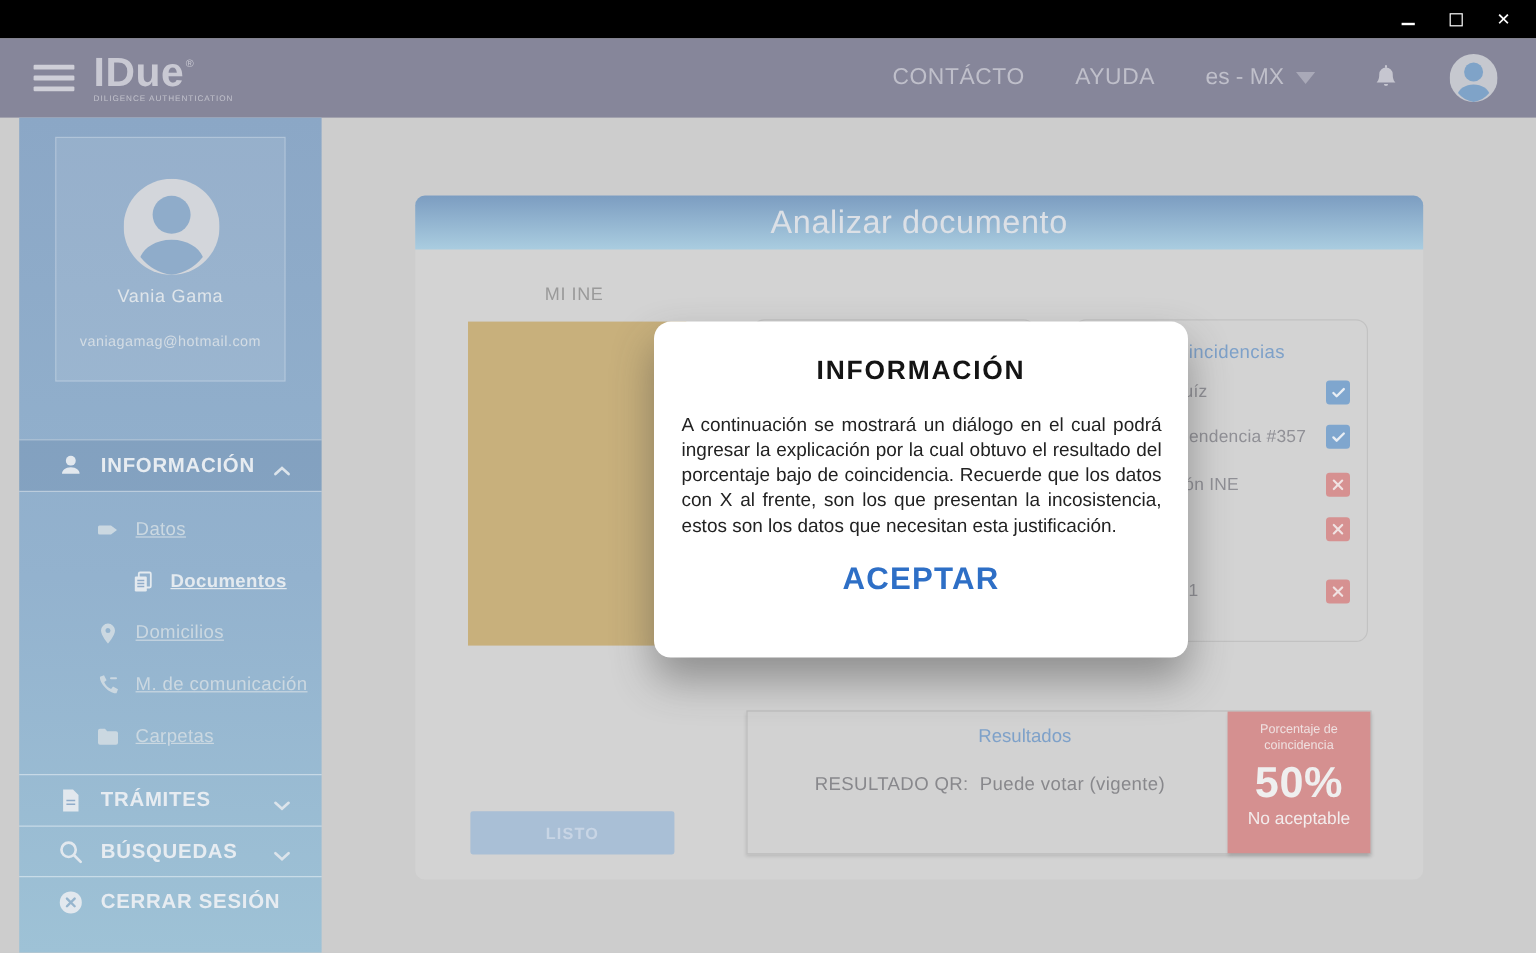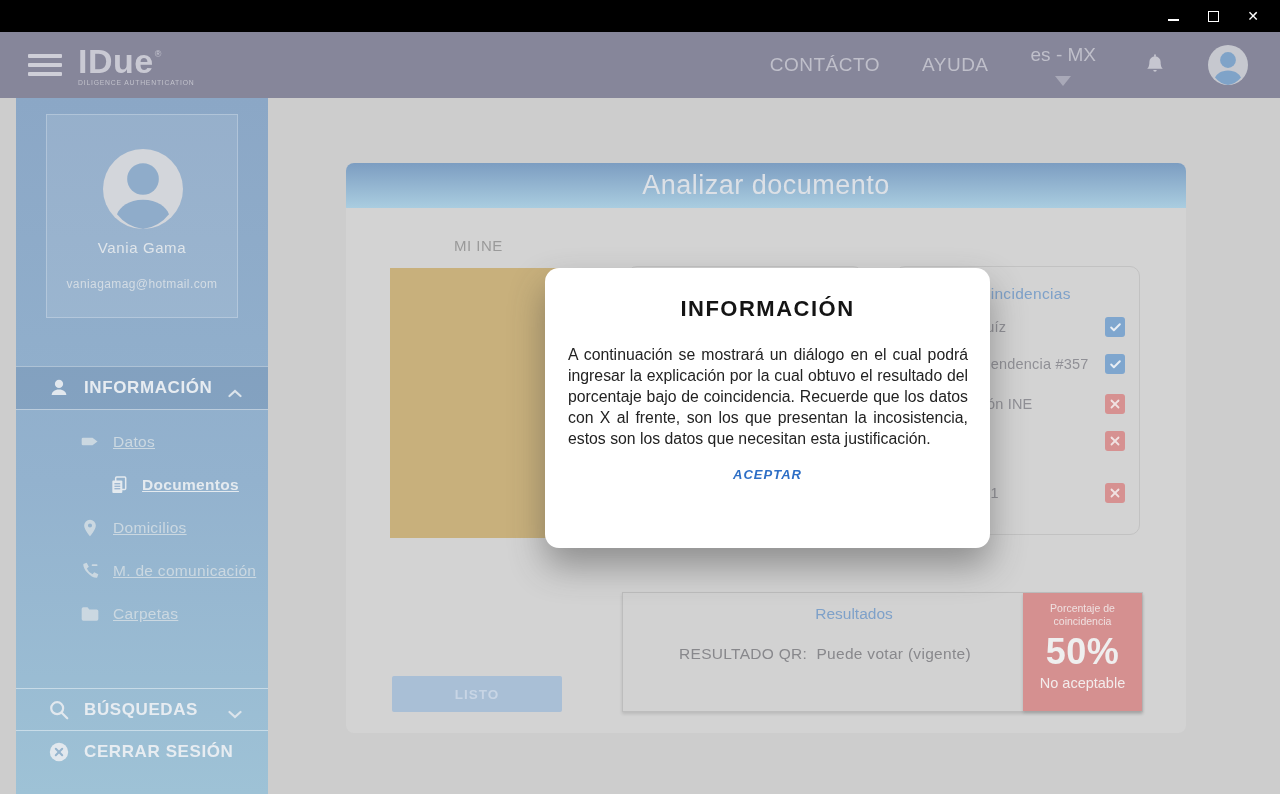--- a/index.html
+++ b/index.html
@@ -16,21 +16,21 @@
   
   .appheader { position:absolute; left:0; top:32px; width:1280px; height:66px; background:#86869A; display:flex; align-items:center; }
   .hamburger { margin-left:28px; width:34px; display:flex; flex-direction:column; gap:5px; cursor:pointer; }
   .hamburger div { height:4px; background:#CFCFD8; border-radius:1px; }
   .logo { margin-left:16px; color:#C9C9D3; line-height:1; }
   .logo .brand { font-size:34px; font-weight:bold; letter-spacing:0.5px; position:relative; }
   .logo .reg { font-size:9px; position:relative; top:-16px; left:1px; }
   .logo .sub { font-size:6.8px; letter-spacing:0.8px; margin-top:2px; color:#C2C2CC; }
   .headnav { position:absolute; right:184px; top:0; height:66px; display:flex; align-items:center; gap:42px; }
   .headnav .navlink { color:#BFBFCA; font-size:19px; letter-spacing:0.5px; cursor:pointer; }
-  .lang { display:flex; align-items:center; gap:10px; color:#BFBFCA; font-size:19px; cursor:pointer;flex-direction:column; }
+  .lang { display:flex; align-items:center; gap:10px; color:#BFBFCA; font-size:19px; cursor:pointer; }
   .lang-caret { width:0; height:0; border-left:8px solid transparent; border-right:8px solid transparent; border-top:10px solid #A9A9B8; }
   .bell { position:absolute; right:112px; top:20px; width:26px; height:26px; color:#C6C6D0; cursor:pointer; }
   .avatar-header { position:absolute; right:32px; top:13px; width:40px; height:40px; cursor:pointer; }
 
   
   .sidebar { position:absolute; left:16px; top:98px; width:252px; height:696px; background:linear-gradient(180deg,#8BA7C6 0%, #93B2CE 55%, #9EC2D6 100%); color:#CDD9E2; }
   .usercard { position:absolute; left:30px; top:16px; width:192px; height:204px; background:rgba(255,255,255,0.10); border:1px solid rgba(255,255,255,0.25); }
   .usercard .bigavatar { position:absolute; left:56px; top:34px; width:80px; height:80px; }
   .usercard .uname { position:absolute; top:124px; width:100%; text-align:center; font-size:15px; letter-spacing:0.6px; color:#DFE5EA; }
   .usercard .uemail { position:absolute; top:162px; width:100%; text-align:center; font-size:12px; letter-spacing:0.4px; color:#D3DCE4; }
@@ -74,21 +74,21 @@
   .qr-line { position:absolute; left:30px; top:52px; font-size:15.5px; color:#88888C; letter-spacing:0.3px;margin-left:26px; }
   .redbox { position:absolute; right:0; top:0; width:119px; height:118px; background:#D59090; color:#F2E7E7; text-align:center; box-shadow:0 2px 3px rgba(0,0,0,0.15); }
   .redbox .plabel { font-size:10.5px; line-height:1.25; padding-top:9px; color:#EFE0E0; }
   .redbox .pvalue { font-size:36px; font-weight:bold; color:#EFEFEF; margin-top:3px; letter-spacing:0.5px; }
   .redbox .pstatus { font-size:14.5px; margin-top:2px; color:#F3ECEC; }
 
   
   .modal { position:absolute; left:545px; top:268px; width:445px; height:280px; background:#FFFFFF; border-radius:14px; box-shadow:0 18px 35px rgba(60,60,60,0.45); z-index:10; }
   .modal-title { margin-top:28px; text-align:center; font-size:22px; font-weight:bold; color:#141414; letter-spacing:1.5px; }
   .modal-body { margin:22px 22px 0 23px; font-size:15.8px; line-height:1.33; color:#222; text-align:justify; }
-  .modal-accept { display:block; margin:18px auto 0; background:none; border:none; color:#2E6FC6; font-size:13px; font-weight:bold; letter-spacing:1px; cursor:pointer; font-family:inherit;font-style:italic; }
+  .modal-accept { display:block; margin:18px auto 0; background:none; border:none; color:#2E6FC6; font-size:26px; font-weight:bold; letter-spacing:1px; cursor:pointer; font-family:inherit; }
 </style>
 </head>
 <body>
 
 <div class="titlebar">
   <div class="winbtn">
       <div class="min-bar"></div>
     </div>
   <div class="winbtn">
       <div class="max-box"></div>
@@ -204,20 +204,37 @@
     <div class="subitem">
       <span class="sic">
         <svg viewBox="0 0 24 24" fill="currentColor">
             <path d="M2 6a2 2 0 0 1 2-2h5l2.2 2.5H20a2 2 0 0 1 2 2V18a2 2 0 0 1-2 2H4a2 2 0 0 1-2-2z"></path>
           </svg>
       </span>
       <span class="slabel">Carpetas</span>
     </div>
   </div>
 
+  <div class="navrow row-tramites">
+    <span class="ric">
+      <svg viewBox="0 0 24 24" fill="currentColor">
+          <path d="M5 2h9l5 5v15H5z"></path>
+          <g stroke="#8FACCA" stroke-width="1.4">
+            <line x1="8" y1="12" x2="16" y2="12"></line>
+            <line x1="8" y1="15.5" x2="16" y2="15.5"></line>
+          </g>
+        </svg>
+    </span>
+    <span class="rlabel">TRÁMITES</span>
+    <span class="chev">
+      <svg viewBox="0 0 14 9" fill="none" stroke="currentColor" stroke-width="2.2" stroke-linecap="round">
+          <polyline points="1.5,2 7,7 12.5,2"></polyline>
+        </svg>
+    </span>
+  </div>
 
   <div class="navrow row-busquedas">
     <span class="ric">
       <svg viewBox="0 0 24 24" fill="none" stroke="currentColor" stroke-width="2.4" stroke-linecap="round">
           <circle cx="10" cy="10" r="6.5"></circle>
           <line x1="15" y1="15" x2="21" y2="21"></line>
         </svg>
     </span>
     <span class="rlabel">BÚSQUEDAS</span>
     <span class="chev">

